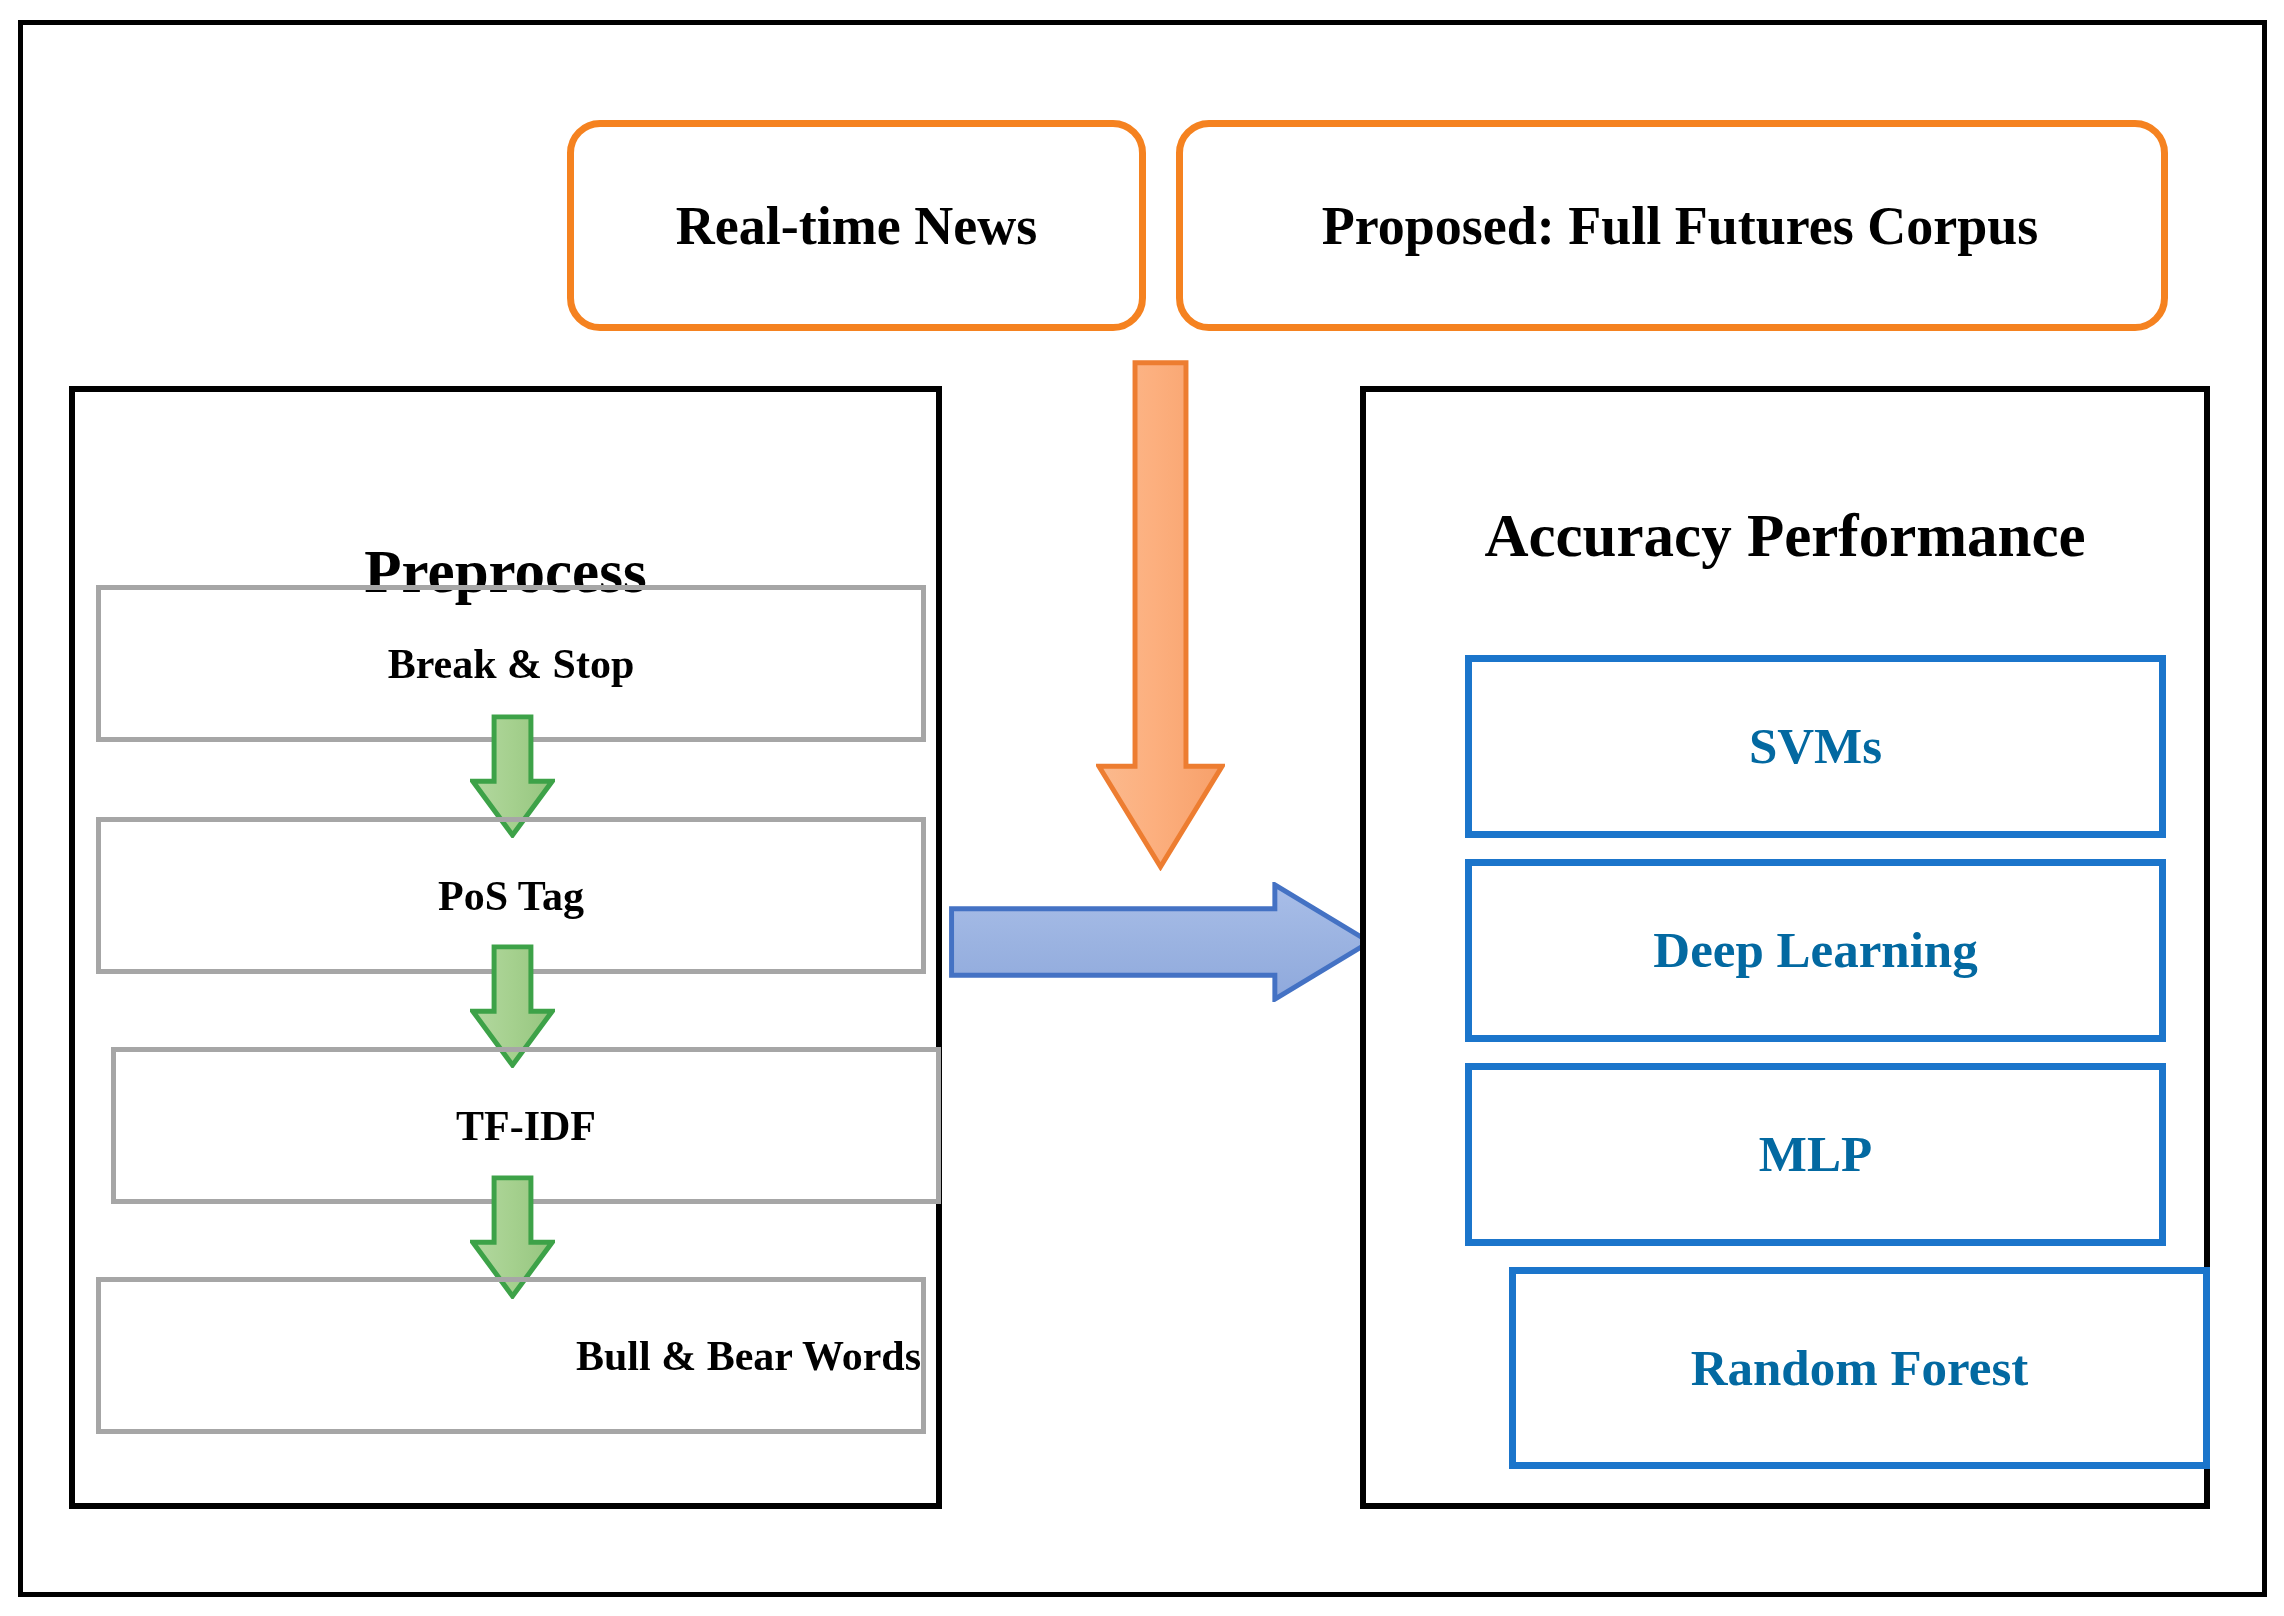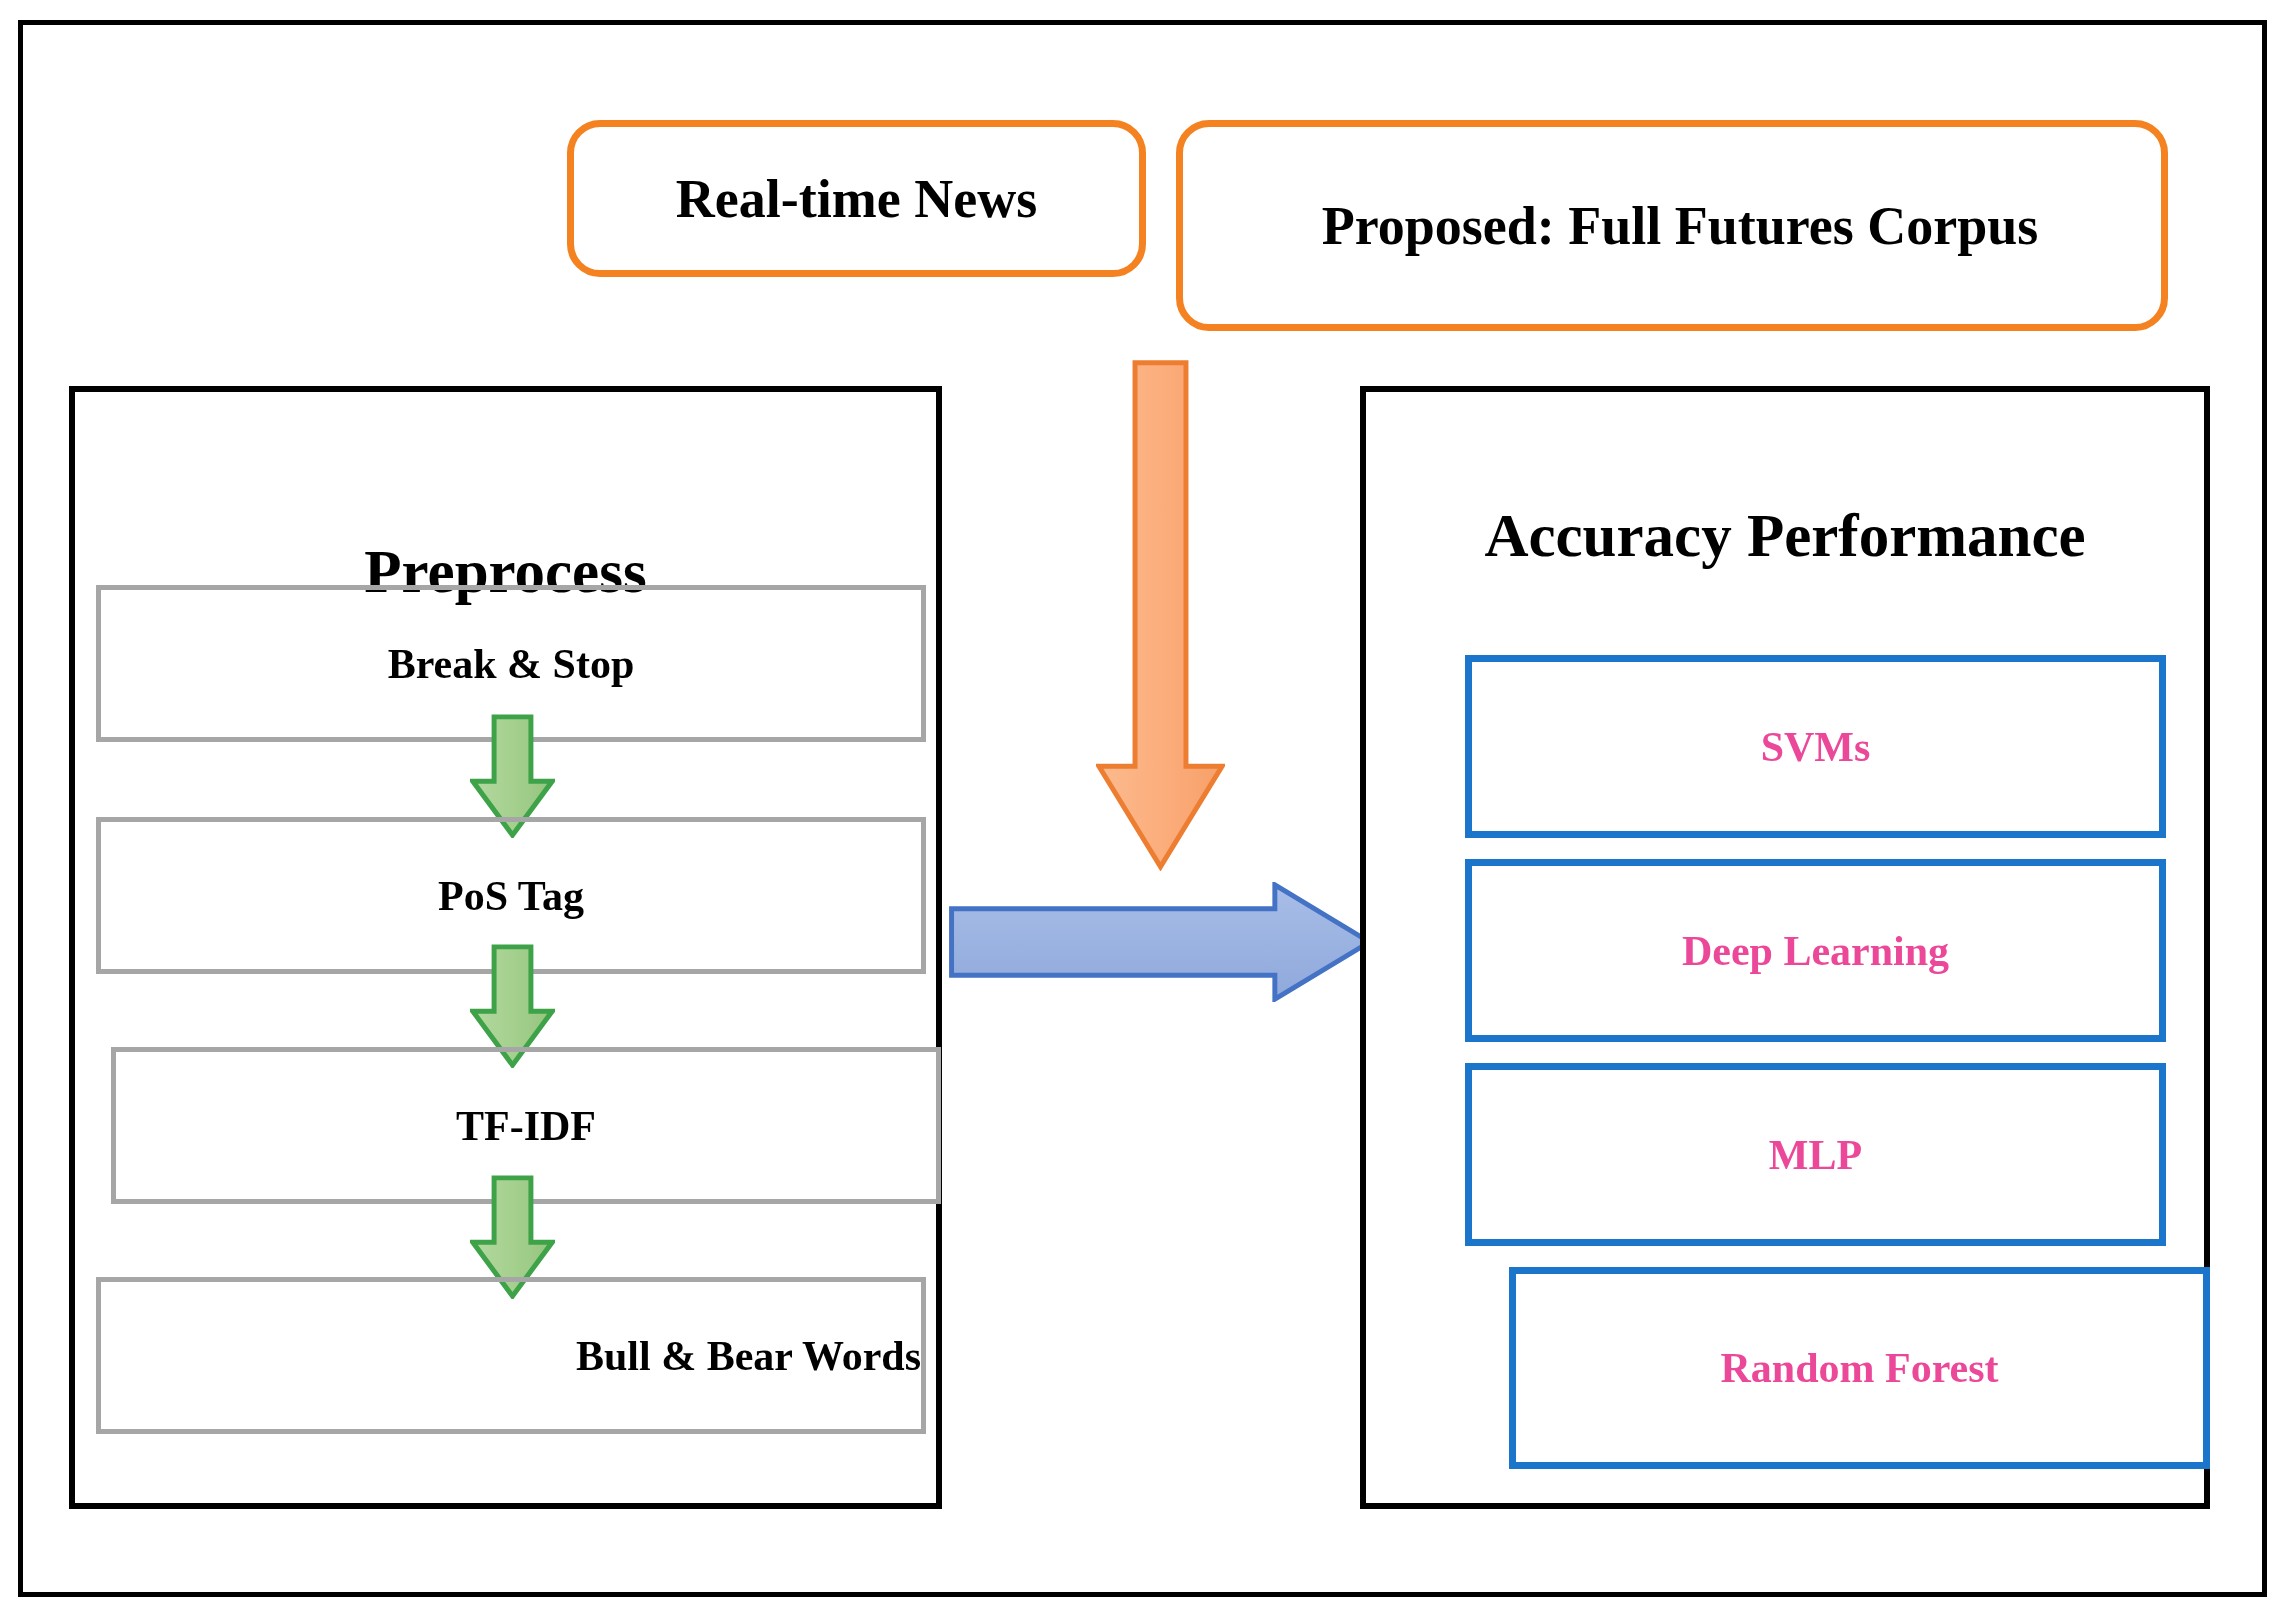--- a/index.html
+++ b/index.html
@@ -43,21 +43,21 @@
     align-items: center;
     justify-content: center;
   }
   .source-box .label {
     font-weight: bold;
     font-size: 54px;
     color: #000000;
     line-height: 1;
     white-space: nowrap;
   }
-  #source-box-0 { left: 567px;  top: 120px; width: 579px;  height: 157px; text-align: right; }
+  #source-box-0 { left: 567px;  top: 120px; width: 579px;  height: 211px; text-align: right; }
   #source-box-1 { left: 1176px; top: 120px; width: 992px; height: 211px; padding-left: 16px; }
 
   
   .panel {
     position: absolute;
     border: 6.4px solid #000000;
     box-sizing: border-box;
     background: #ffffff;
   }
   #panel-preprocess { left: 69px;  top: 386px; width: 873px; height: 1123px; }
@@ -115,22 +115,22 @@
     position: absolute;
     border: 7.8px solid #1B75CB;
     box-sizing: border-box;
     background: #ffffff;
     display: flex;
     align-items: center;
     justify-content: center;
   }
   .model-box .label {
     font-weight: bold;
-    font-size: 42px;
-    color: #ec4899;
+    font-size: 51px;
+    color: #0369a1;
     line-height: 1;
     white-space: nowrap;
   }
   #model-box-0 { left: 99px; top: 263px;  width: 701px; height: 183px; }
   #model-box-1 { left: 99px; top: 467px;  width: 701px; height: 183px; }
   #model-box-2 { left: 99px; top: 671px;  width: 701px; height: 183px; }
   #model-box-3 { left: 99px; top: 875px; width: 701px; height: 202px; margin-left: 44px; }
 
   
   #orange-down-arrow {

